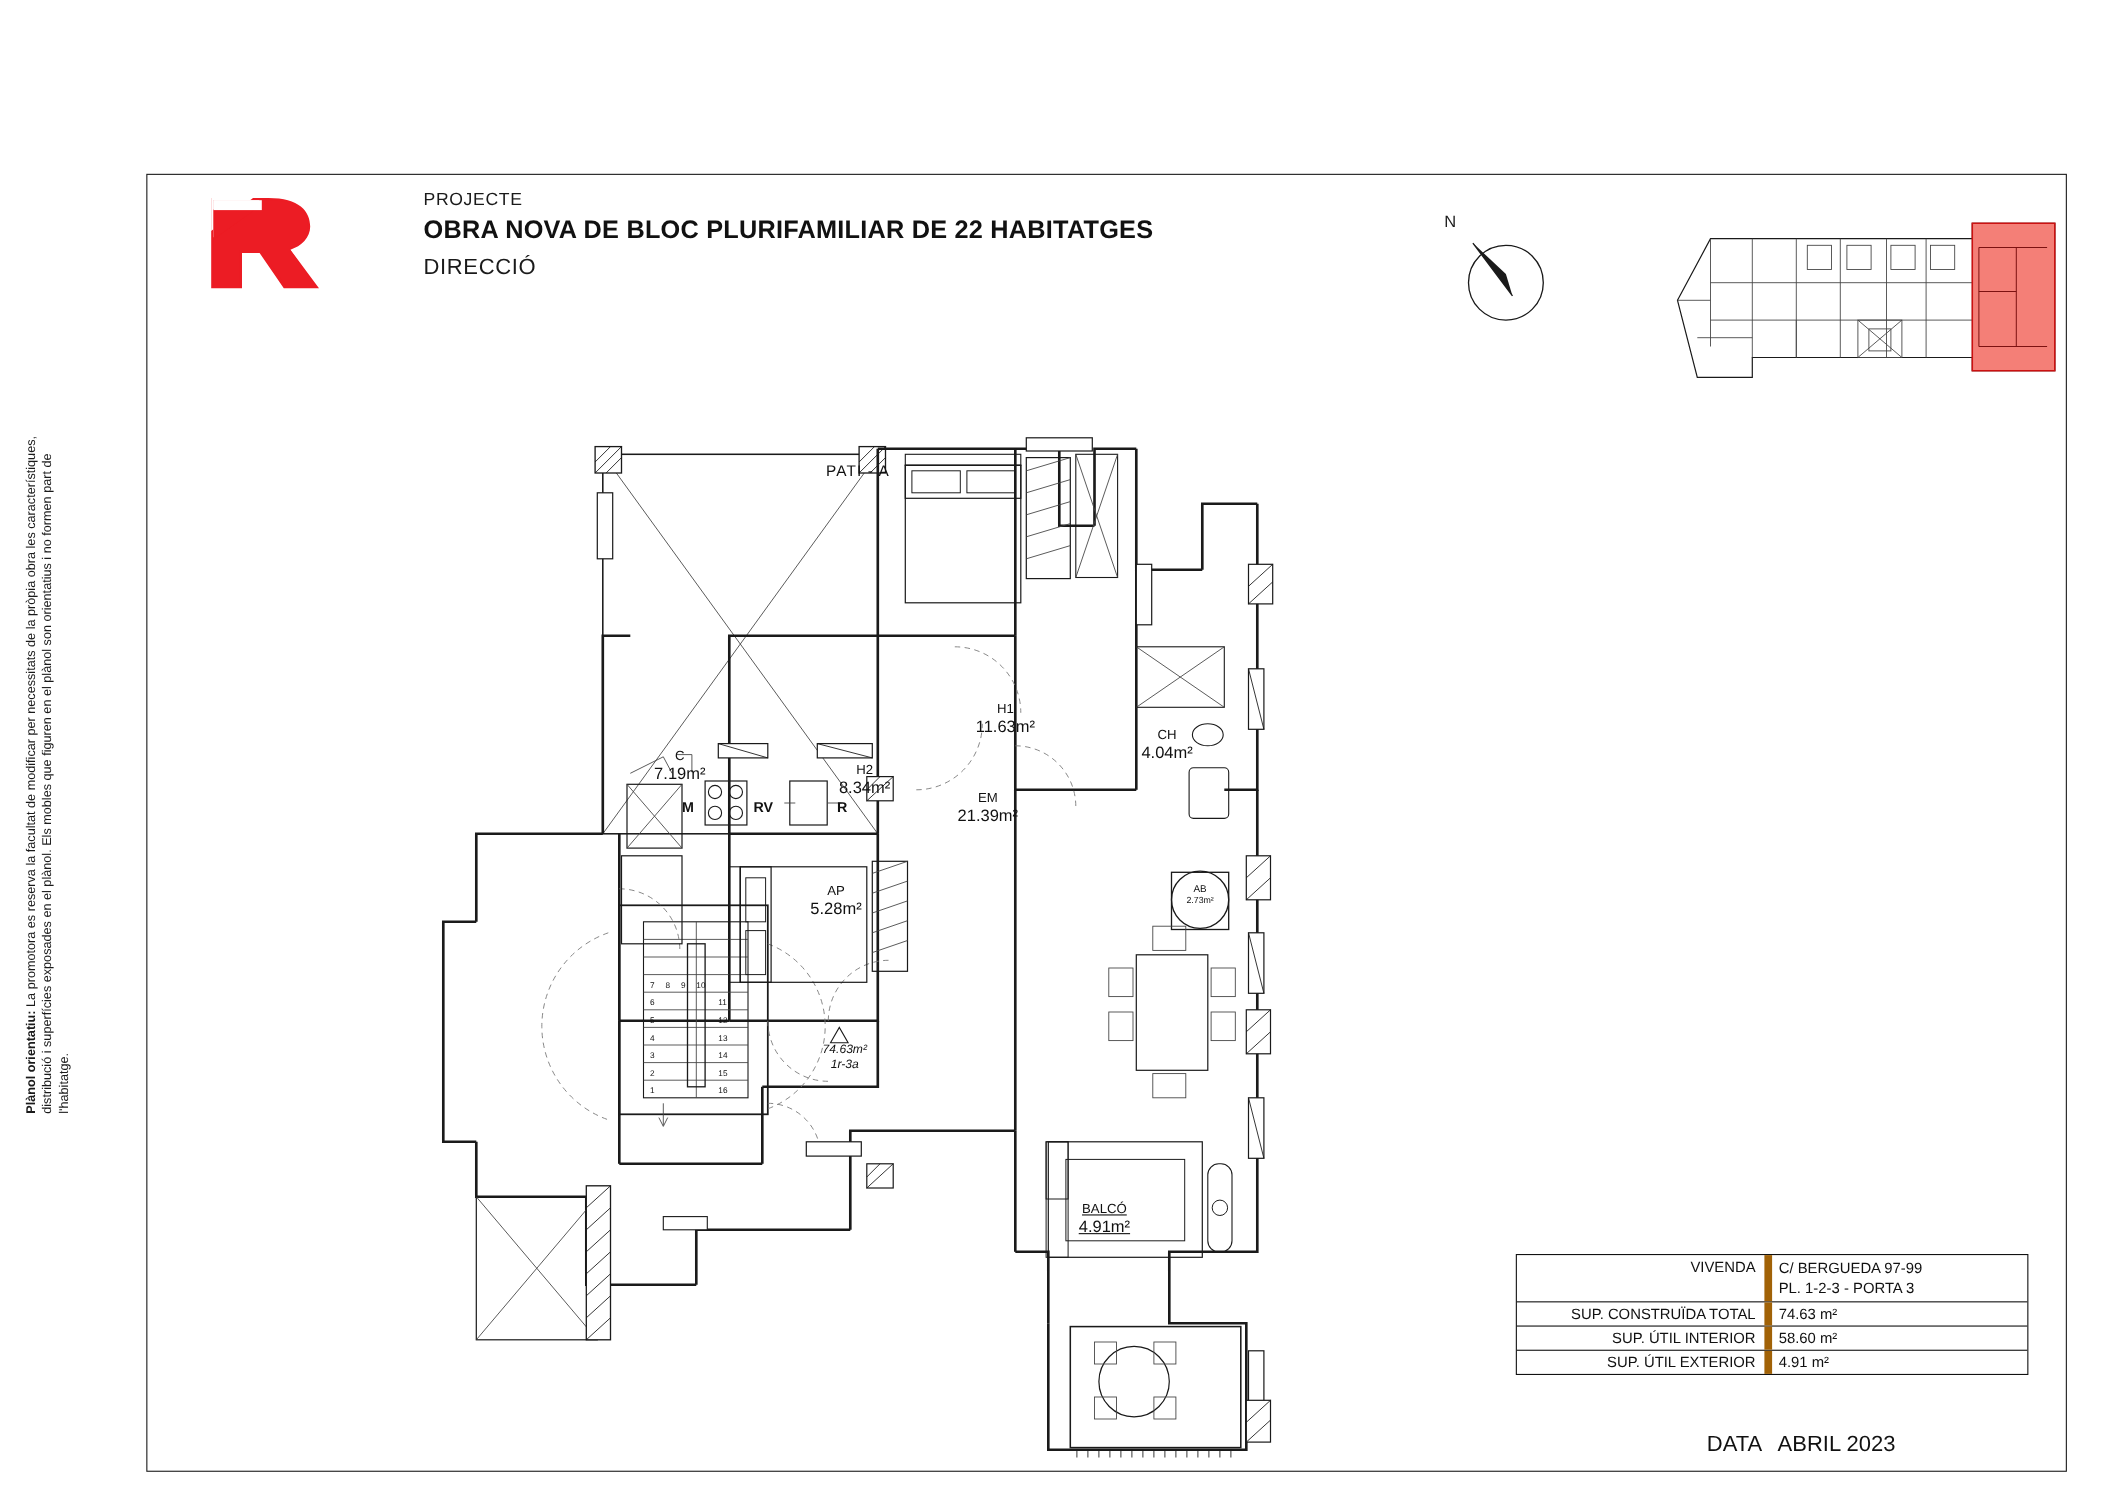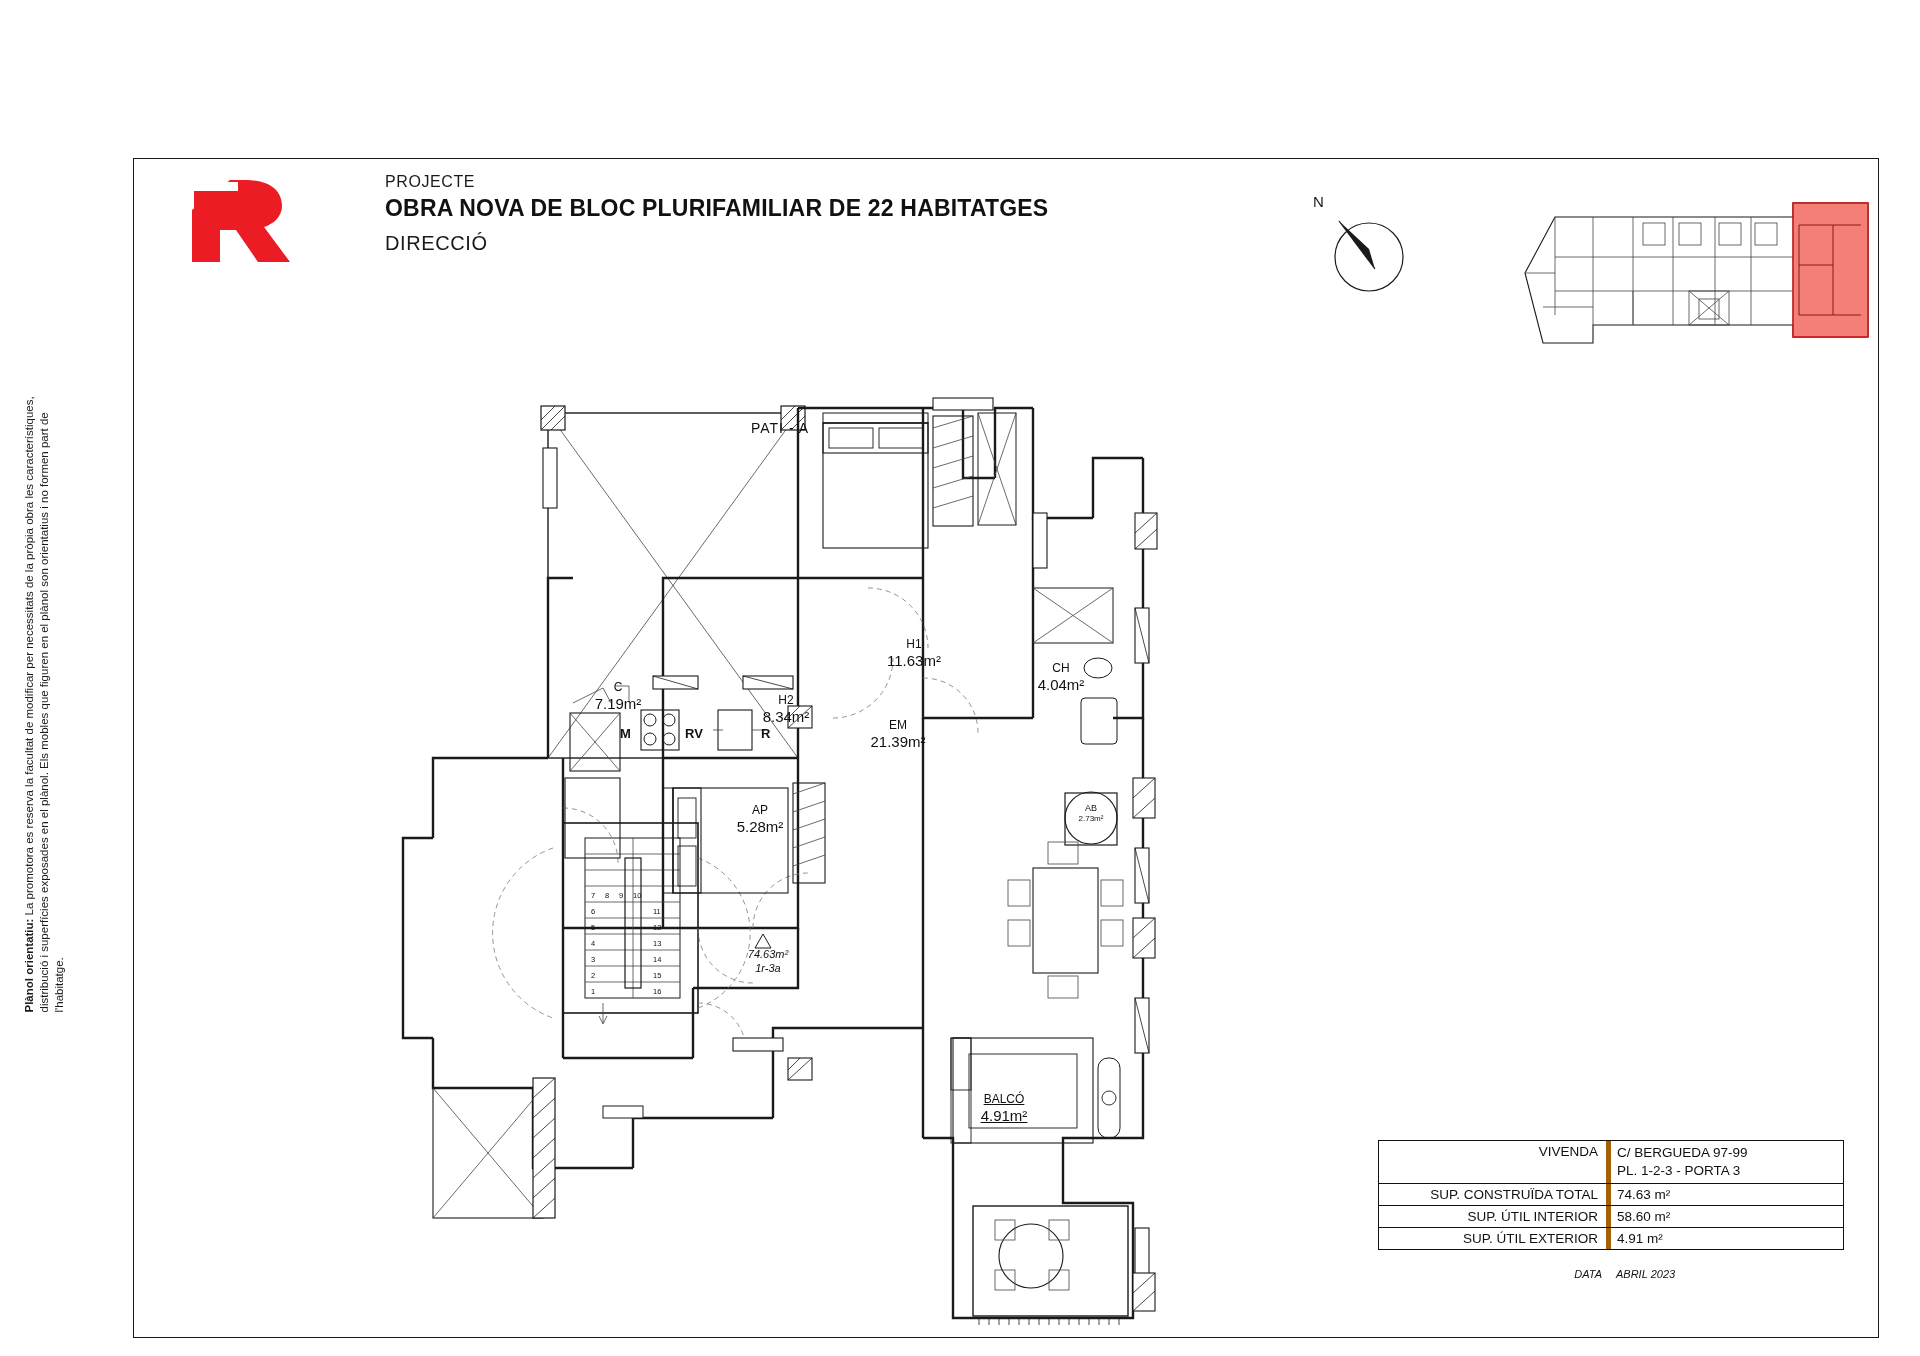--- a/index.html
+++ b/index.html
@@ -149,41 +149,40 @@
     display: flex;
     border-bottom: 1px solid #111;
   }
   .tb-row:last-child { border-bottom: none; }
   .tb-lbl {
     width: 232px;
     box-sizing: border-box;
     padding: 3px 8px 3px 4px;
     text-align: right;
     font-size: 13.5px;
-    border-right: 5px solid #a16207;
+    border-right: 7px solid #a16207;
     color: #111;
   }
   .tb-val {
     flex: 1;
     box-sizing: border-box;
     padding: 3px 6px;
     font-size: 13.5px;
     color: #111;
   }
   .tb-val.two-line { padding-top: 3px; line-height: 18px; }
 
   .data-row {
     position: absolute;
     left: 1378px;
-    top: 1268px;
+    top: 1302px;
     width: 466px;
     display: flex;
-    font-size: 11px;
+    font-size: 20px;
     color: #111;
-    font-style: italic;
   }
   .data-row .dl { width: 232px; text-align: right; padding-right: 8px; box-sizing: border-box; }
   .data-row .dv { padding-left: 6px; }
 
   svg { display: block; }
   .w  { fill: none; stroke: #1a1a1a; stroke-width: 2.4; }
   .wt { fill: none; stroke: #1a1a1a; stroke-width: 1.1; }
   .wf { fill: none; stroke: #444; stroke-width: 0.8; }
   .dash { fill: none; stroke: #777; stroke-width: 0.8; stroke-dasharray: 5 4; }
   .hatch { fill: none; stroke: #1a1a1a; stroke-width: 0.8; }

